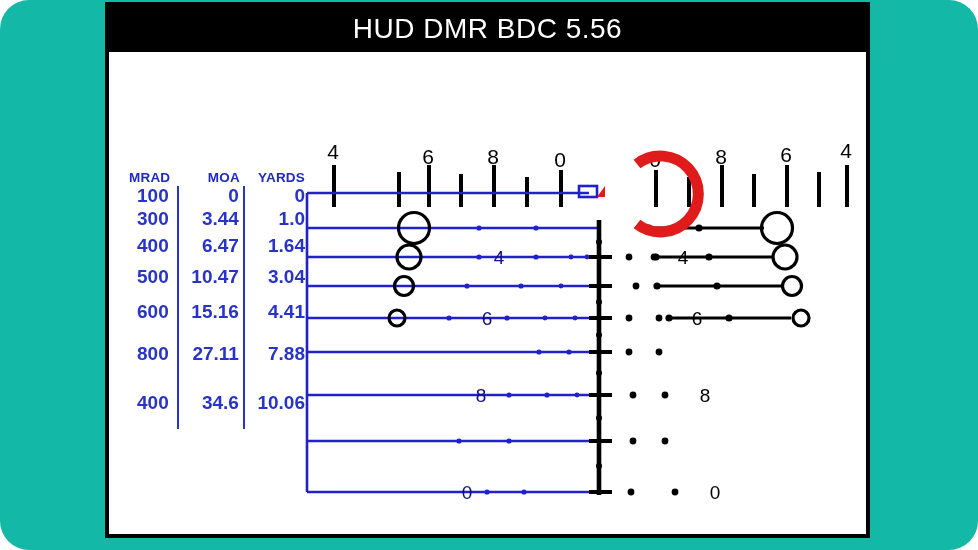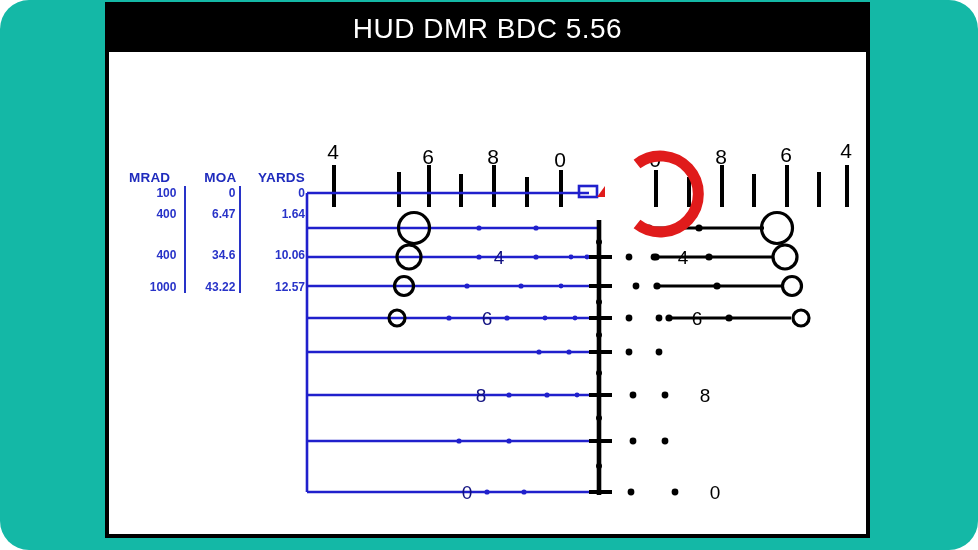--- a/index.html
+++ b/index.html
@@ -82,21 +82,21 @@
   #dtable th {
     font-size: 13.5px;
     font-weight: bold;
     color: #1f2bbd;
     padding: 0 4px 1px 4px;
     text-align: right;
     letter-spacing: 0.2px;
   }
   #dtable th.yards-h { text-align: left; padding-left: 0; }
   #dtable td {
-    font-size: 12px;
+    font-size: 19px;
     font-weight: 600;
     color: #2833c8;
     text-align: right;
     padding: 0 4px;
     white-space: nowrap;
     line-height: 1;
   }
   #dtable td.c-yards { text-align: right; padding-right: 8px; }
   #dtable td.c-moa   { border-left: 2.5px solid #2833c8; padding-left: 8px; }
   #dtable td.c-mrad  { border-left: 2.5px solid #2833c8; padding-left: 8px; }
@@ -123,34 +123,49 @@
               <th class="c-moa">MOA</th>
               <th class="c-mrad">YARDS</th>
             </tr>
           </thead>
           <tbody>
             <tr style="height:13px">
               <td class="c-yards">100</td>
               <td class="c-moa">0</td>
               <td class="c-mrad">0</td>
             </tr>
+            <tr style="height:26px">
+              <td class="c-yards">300</td>
+              <td class="c-moa">3.44</td>
+              <td class="c-mrad">1.0</td>
+            </tr>
             <tr style="height:29px">
               <td class="c-yards">400</td>
               <td class="c-moa">6.47</td>
               <td class="c-mrad">1.64</td>
             </tr>
+            <tr style="height:33px">
+              <td class="c-yards">500</td>
+              <td class="c-moa">10.47</td>
+              <td class="c-mrad">3.04</td>
+            </tr>
+            <tr style="height:37px">
+              <td class="c-yards">600</td>
+              <td class="c-moa">15.16</td>
+              <td class="c-mrad">4.41</td>
+            </tr>
+            <tr style="height:46px">
+              <td class="c-yards">800</td>
+              <td class="c-moa">27.11</td>
+              <td class="c-mrad">7.88</td>
+            </tr>
             <tr style="height:53px">
               <td class="c-yards">400</td>
               <td class="c-moa">34.6</td>
               <td class="c-mrad">10.06</td>
-            </tr>
-            <tr>
-              <td class="c-yards">1000</td>
-              <td class="c-moa">43.22</td>
-              <td class="c-mrad">12.57</td>
             </tr>
           </tbody>
         </table>
       </div>
 
       <svg id="reticle-svg" width="757" height="486" viewBox="0 0 757 486" style="position:absolute;left:0;top:0;">
 
         <defs></defs>
 
         <g>

